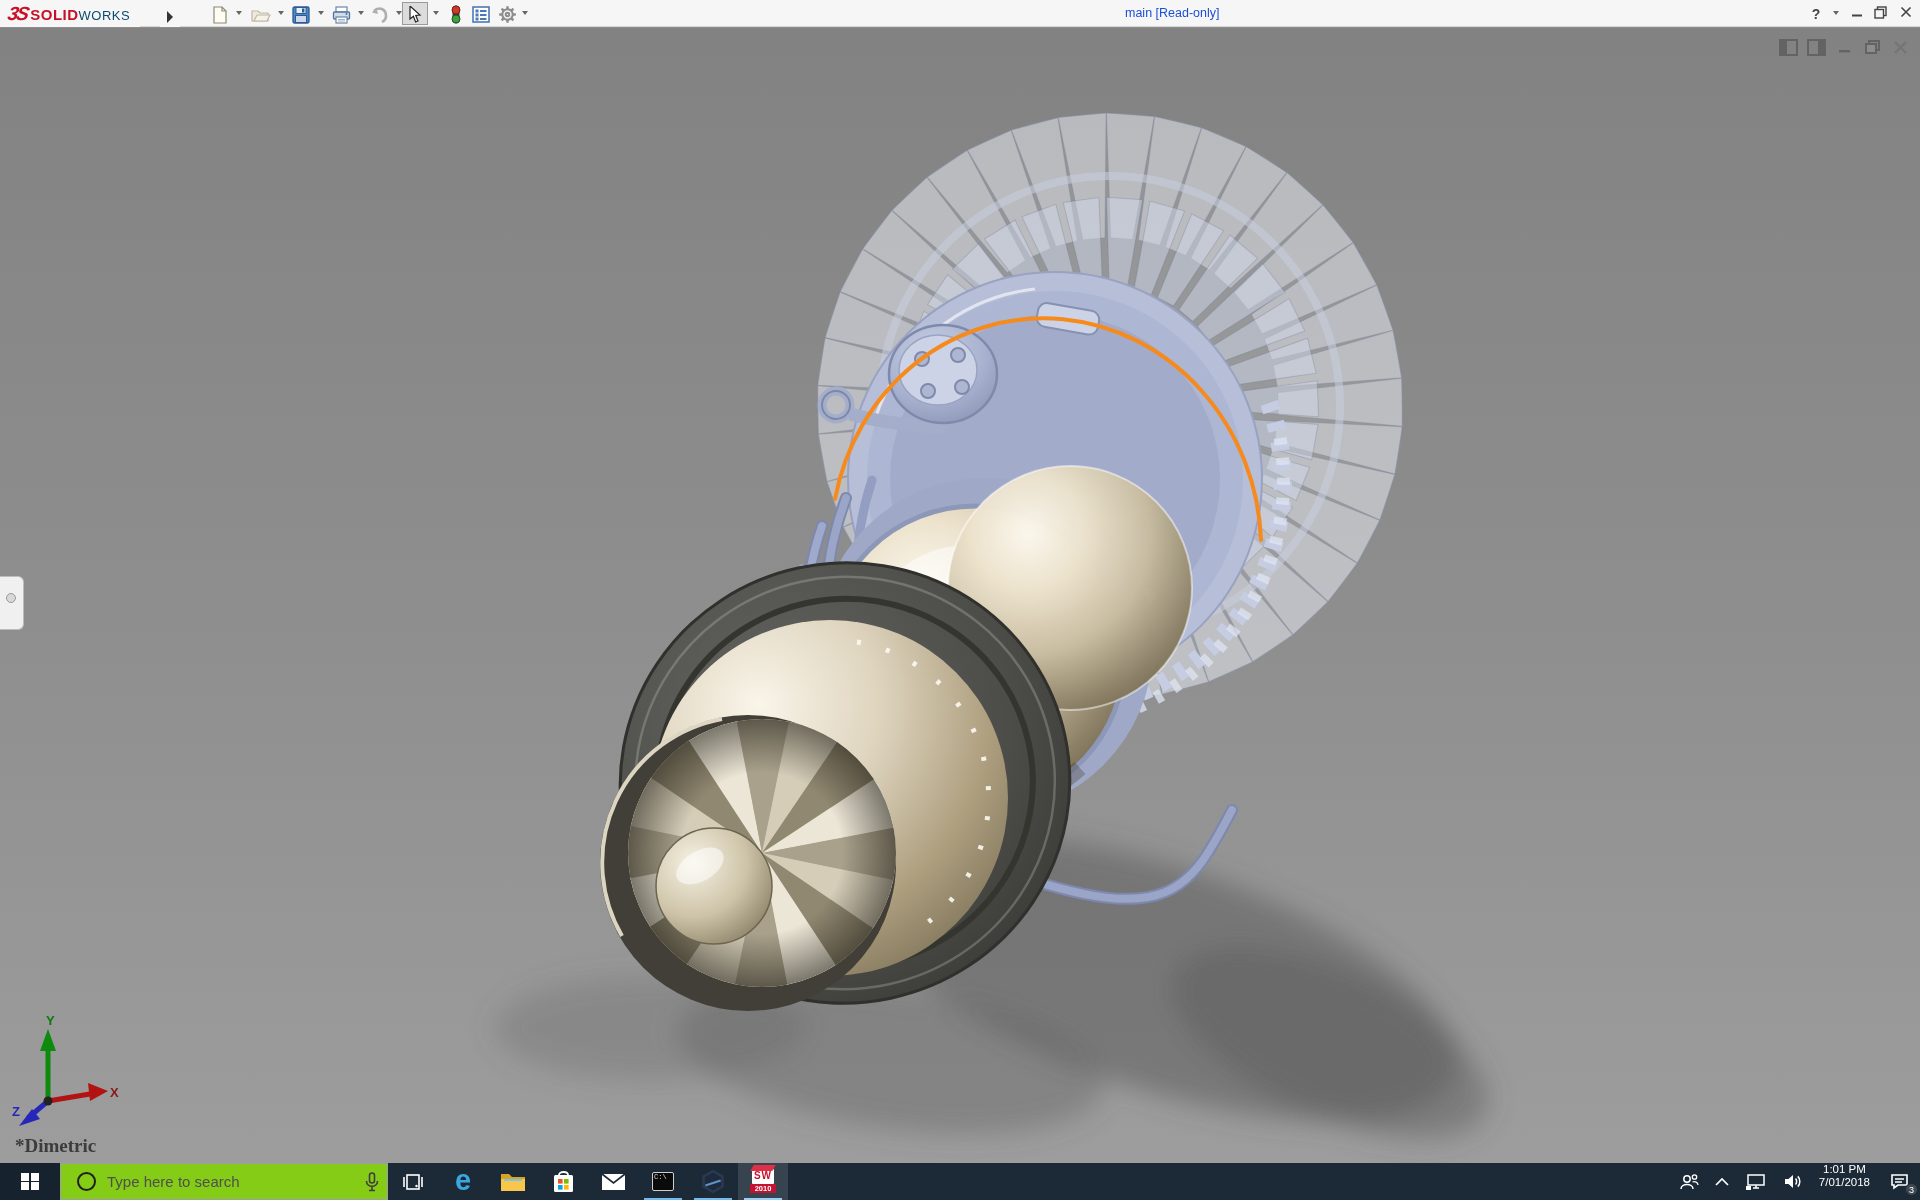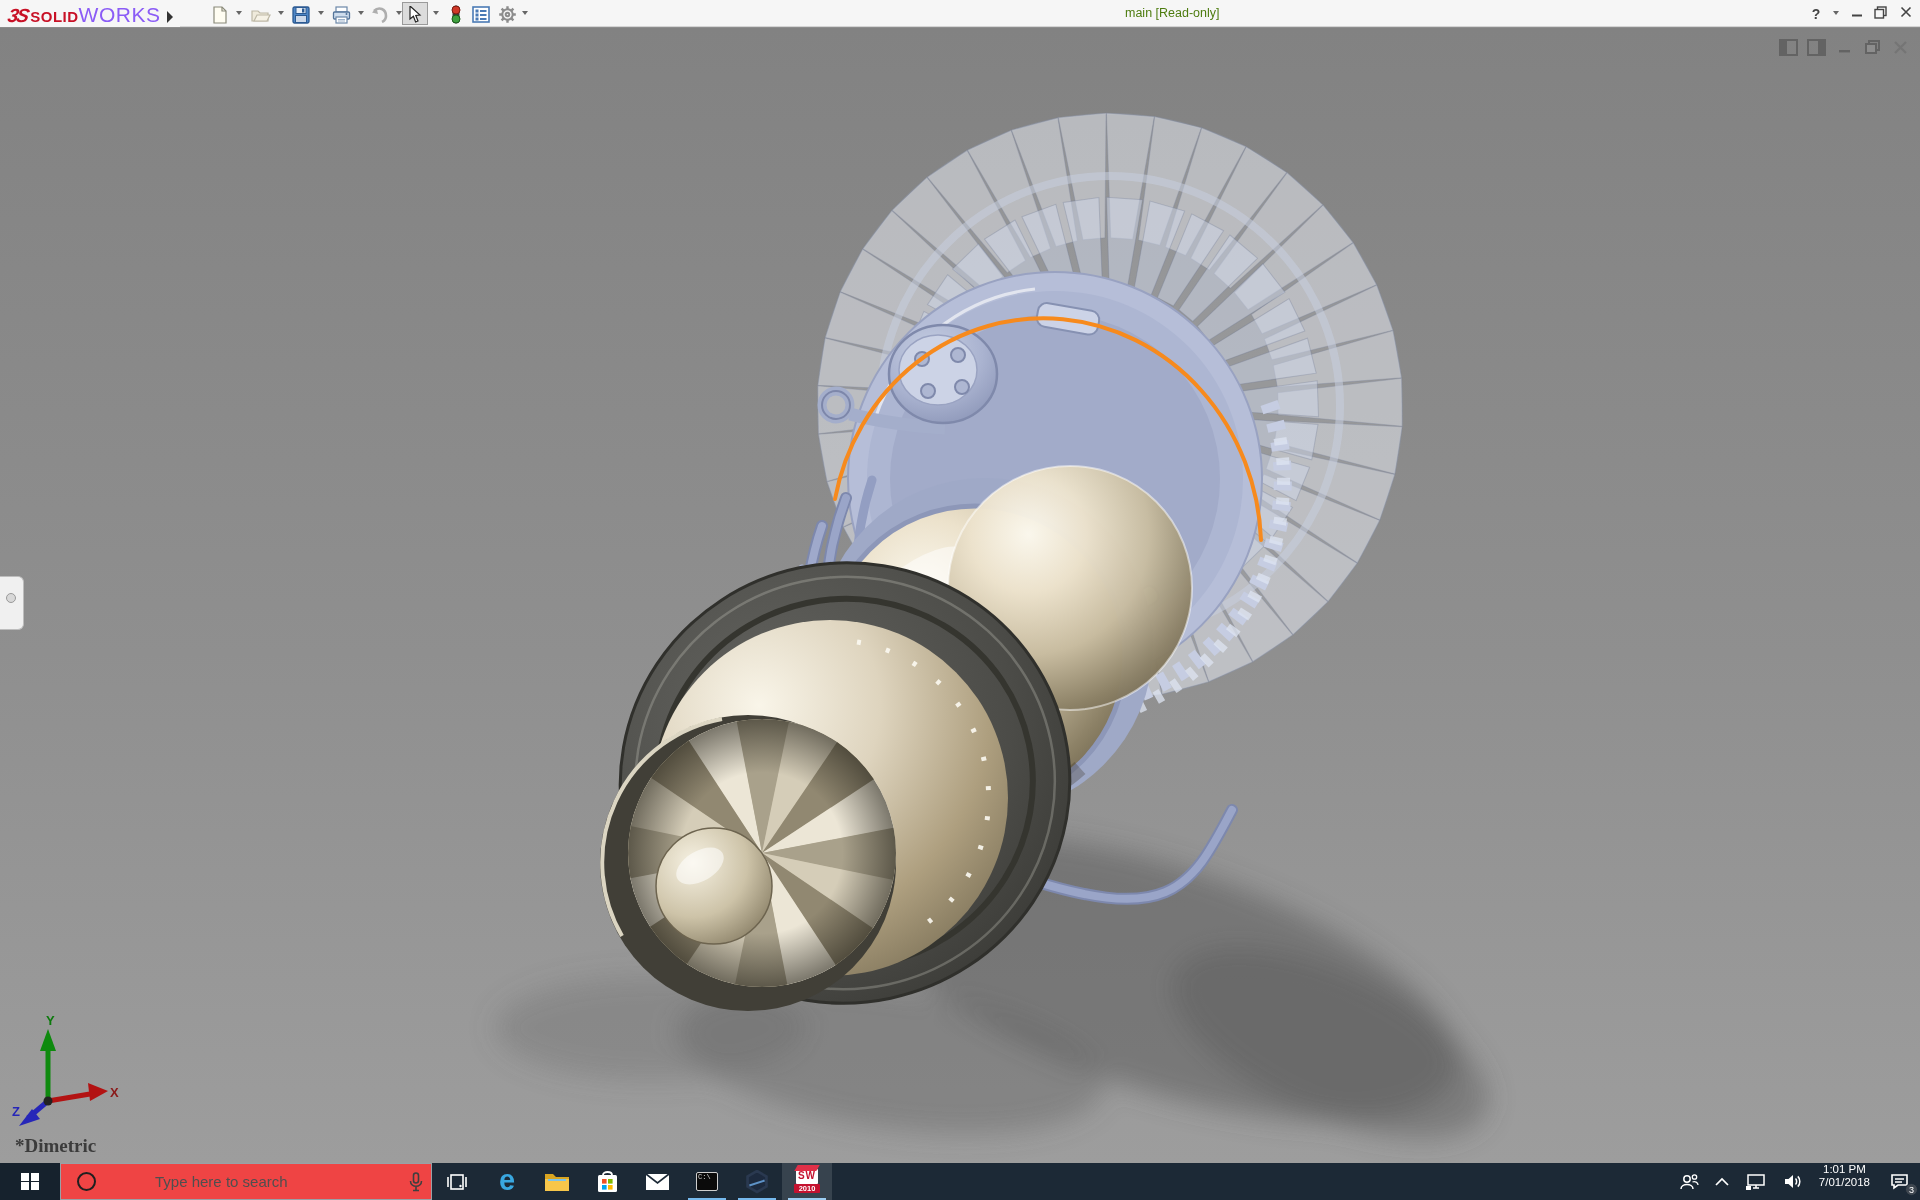--- a/index.html
+++ b/index.html
@@ -4,48 +4,48 @@
 <style>
   html,body{margin:0;padding:0;width:1920px;height:1200px;overflow:hidden;
     font-family:"Liberation Sans",sans-serif;background:#8d8d8d;}
   *{box-sizing:border-box;}
   
   .titlebar{position:absolute;top:0;left:0;width:1920px;height:27px;background:#f6f6f6;
     border-bottom:1px solid #d4d4d4;z-index:30;}
   .logo{position:absolute;left:0;top:0;height:27px;padding:3px 10px 0 8px;background:#f6f6f6;white-space:nowrap;}
   .logo .glyph{font-style:italic;font-weight:bold;font-size:19px;color:#c81126;letter-spacing:-2px;transform:skewX(-12deg);display:inline-block;margin-right:3px;}
   .logo .solid{font-weight:bold;font-size:15px;color:#c81126;letter-spacing:.5px;}
-  .logo .works{font-weight:normal;font-size:21px;color:#8b5cf6;letter-spacing:.5px;}
+  .logo .works{font-weight:normal;font-size:13px;color:#0c4a6e;letter-spacing:.5px;}
   .flyout{position:absolute;left:160px;top:0;width:20px;height:27px;border:none;background:#f6f6f6;cursor:pointer;padding:0;}
   .flyout svg{display:block;margin:6px auto 0;}
   .tbtn{position:absolute;top:2px;width:26px;height:23px;border:none;background:transparent;padding:0;cursor:pointer;}
   .tbtn svg{display:block;margin:2px auto 0;}
   .tbtn.pressed{background:#dcdcdc;border:1px solid #9a9a9a;}
   .caret{position:absolute;top:11px;width:0;height:0;border-left:3.5px solid transparent;border-right:3.5px solid transparent;border-top:4px solid #666;}
-  .wtitle{position:absolute;left:1125px;top:6px;font-size:12.5px;color:#4d7c0f;}
+  .wtitle{position:absolute;left:1125px;top:6px;font-size:12.5px;color:#1d4ed8;}
   .winctl{position:absolute;top:0;height:27px;border:none;background:transparent;color:#444;cursor:pointer;padding:0;text-align:center;}
   .help{left:1804px;width:24px;font-size:14px;font-weight:bold;}
   
   .viewport{position:absolute;top:28px;left:0;width:1920px;height:1135px;
     background:linear-gradient(#828282,#8f8f8f 55%,#9d9d9d);overflow:hidden;}
   .scene{position:absolute;inset:0;}
   .vctl{position:absolute;top:11px;height:22px;display:flex;gap:9px;right:10px;z-index:5;}
   .vctl .vbtn{width:19px;height:19px;border:none;background:transparent;padding:0;cursor:pointer;}
   .lefttab{position:absolute;left:0;top:548px;width:24px;height:54px;background:#f0f0f0;
     border:1px solid #bdbdbd;border-left:none;border-radius:0 6px 6px 0;cursor:pointer;}
   .lefttab .dot{position:absolute;left:6px;top:16px;width:10px;height:10px;border-radius:50%;
     border:1px solid #9a9a9a;background:#d8d8d8;}
   .viewlabel{position:absolute;left:15px;bottom:6px;font-size:19px;font-weight:bold;color:#3c3c3c;font-family:Liberation Serif, serif;}
   .triad{position:absolute;left:10px;bottom:28px;width:110px;height:120px;}
   
   .taskbar{position:absolute;left:0;bottom:0;width:1920px;height:37px;background:#1c2936;z-index:40;display:flex;align-items:stretch;}
   .startbtn{width:60px;height:37px;border:none;background:#16222d;cursor:pointer;display:flex;align-items:center;justify-content:center;}
   .winlogo{display:grid;grid-template-columns:8px 8px;grid-template-rows:8px 8px;gap:1.5px;}
   .winlogo span{background:#fff;}
-  .searchbox{width:372px;height:37px;background:#ef4444;display:flex;align-items:center;padding:0 8px;border:1px solid #9aa0a6;gap:48px;}
+  .searchbox{width:328px;height:37px;background:#84cc16;display:flex;align-items:center;padding:0 8px;border:1px solid #9aa0a6;}
   .cortana{width:19px;height:19px;border:2.5px solid #1f1f1f;border-radius:50%;margin:0 9px 0 8px;flex:none;}
   .searchbox input{flex:1;border:none;background:transparent;outline:none;font-size:15px;color:#333;font-family:"Liberation Sans",sans-serif;}
   .searchbox input::placeholder{color:#4f4f4f;opacity:1;}
   .tb-app{position:relative;width:50px;height:37px;border:none;background:transparent;cursor:pointer;
     display:flex;align-items:center;justify-content:center;padding:0;}
   .tb-app.active{background:rgba(255,255,255,.12);}
   .tb-app .runbar{position:absolute;left:6px;right:6px;bottom:0;height:2.5px;background:#76b9ed;}
   .tb-app.active .runbar{background:#9ccdf2;}
   .edge-e{font-size:29px;font-weight:bold;color:#39a7e0;line-height:1;transform:translateY(-1px);}
   .cmdface{width:22px;height:19px;background:#0b0b0b;border:1px solid #cfcfcf;border-radius:2px;

